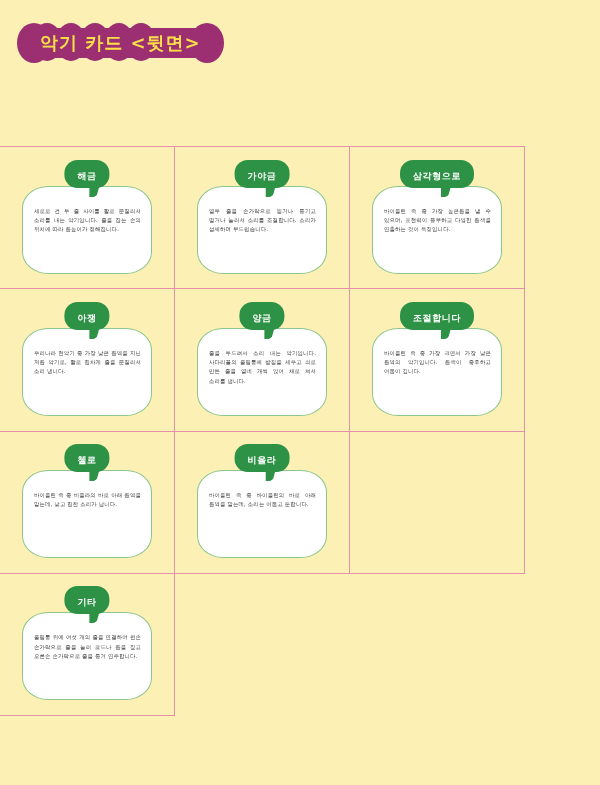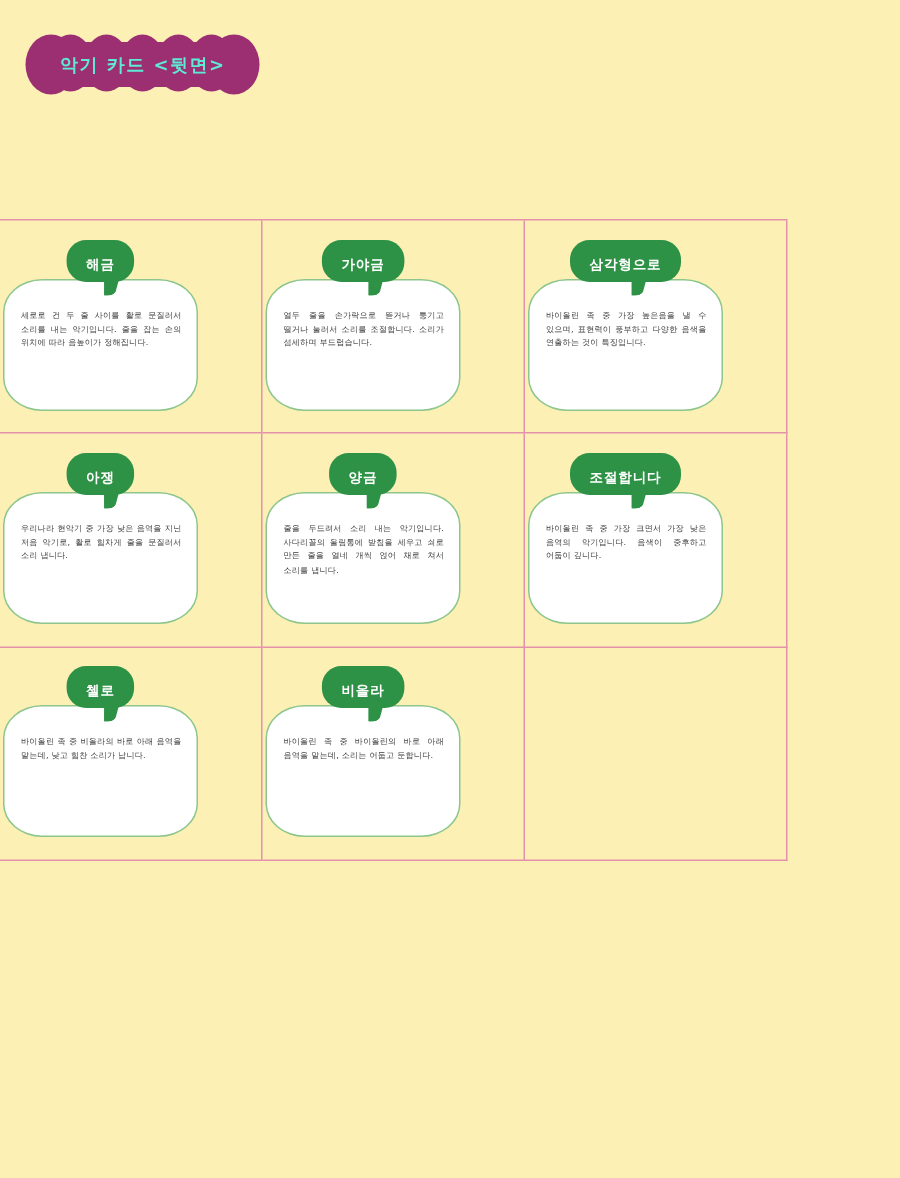--- a/index.html
+++ b/index.html
@@ -61,22 +61,22 @@
     height: 38px;
     top: 1px;
   }
   .title-lobes span:nth-child(1) { left: 6px; }
   .title-lobes span:nth-child(2) { left: 30px; }
   .title-lobes span:nth-child(3) { left: 54px; }
   .title-lobes span:nth-child(4) { left: 78px; }
   .title-lobes span:nth-child(5) { left: 100px; }
   .title-text {
     position: relative;
-    color: #5eead4;
-    font-size: 12px;
+    color: #fde047;
+    font-size: 18px;
     font-weight: bold;
     letter-spacing: 1px;
     white-space: nowrap;
     z-index: 2;
   }
 
   
   .grid {
     position: absolute;
     left: -1px;
@@ -90,21 +90,21 @@
     border-left: 1px solid #e492ab;
     box-sizing: border-box;
   }
   .cell {
     border-right: 1px solid #e492ab;
     border-bottom: 1px solid #e492ab;
     box-sizing: border-box;
     position: relative;
     display: flex;
     align-items: center;
-    justify-content: flex-start;
+    justify-content: center;
   }
 
   
   .card {
     position: relative;
     width: 134px;
     height: 116px;
   }
   .card-body {
     position: absolute;
@@ -236,13 +236,21 @@
     </div>
     <div class="cell">
       <div class="card">
         <div class="card-body">
           <div class="card-desc">바이올린 족 중 바이올린의 바로 아래 음역을 맡는데, 소리는 어둡고 둔합니다.</div>
         </div>
         <div class="bubble"><span class="bubble-label">비올라</span><div class="bubble-tail"></div></div>
       </div>
     </div>
     <div class="cell empty"></div>
+    <div class="cell">
+      <div class="card">
+        <div class="card-body">
+          <div class="card-desc">울림통 위에 여섯 개의 줄을 연결하여 왼손 손가락으로 줄을 눌러 코드나 음을 짚고 오른손 손가락으로 줄을 퉁겨 연주합니다.</div>
+        </div>
+        <div class="bubble"><span class="bubble-label">기타</span><div class="bubble-tail"></div></div>
+      </div>
+    </div>
   </div>
 
 </body></html>

